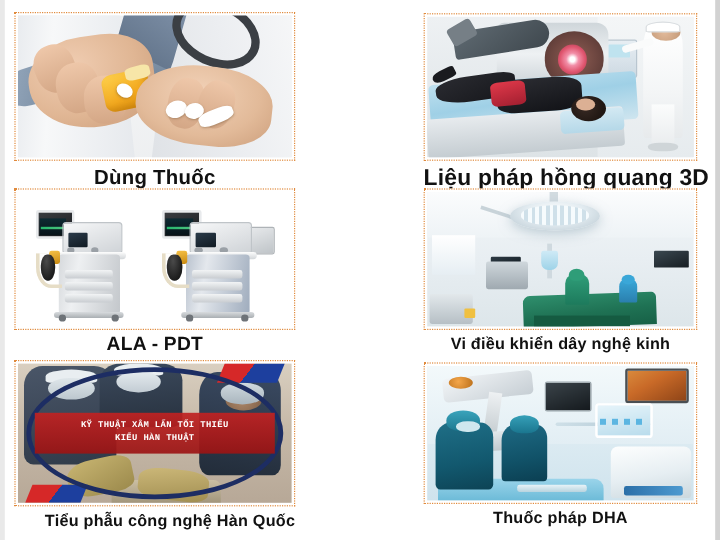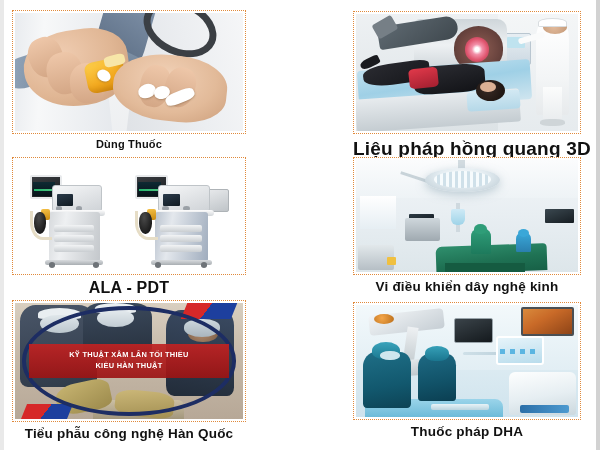--- a/index.html
+++ b/index.html
@@ -269,21 +269,21 @@
   .ph-kr .glove-a{ position:absolute; left:18%; bottom:6%; width:24%; height:26%;
       background: linear-gradient(160deg,#c7b471,#9c8a4c); border-radius:40% 30% 26% 40%; transform: rotate(-12deg); }
   .ph-kr .glove-b{ position:absolute; left:44%; bottom:2%; width:26%; height:22%;
       background: linear-gradient(170deg,#cdb97a,#a08d50); border-radius:36% 34% 28% 34%; transform: rotate(6deg); }
   .ph-kr .field  { position:absolute; left:34%; bottom:0%; width:40%; height:16%;
       background: linear-gradient(180deg,#cbbfa3,#a2967c); border-radius:6px 6px 0 0; }
   .ph-kr .oval   { position:absolute; left:3%; top:3%; width:94%; height:94%;
       border: 4px solid #1d2d63; border-radius:50%; box-sizing:border-box; pointer-events:none; }
   .ph-kr .banner { position:absolute; left:6%; top:35%; width:88%; height:30%;
       display:flex; flex-direction:column; align-items:center; justify-content:center;
-      background: linear-gradient(180deg, rgba(192,34,34,.92), rgba(155,20,20,.92)); }
+      background: linear-gradient(180deg, rgba(192,34,34,.92), rgba(155,20,20,.92)); font-family: Liberation Mono, monospace; }
   .ph-kr .banner span { color:#ffffff; font-weight:bold; font-size:7.4px;
       letter-spacing:.3px; line-height:1.45; white-space:nowrap; text-align:center; }
   .ph-kr .rib-tl { position:absolute; right:4%; top:0%; width:22%; height:14%;
       background: linear-gradient(110deg,#d62828 0 45%,#1d3f9e 45% 100%); transform: skewX(-22deg); }
   .ph-kr .rib-bl { position:absolute; left:4%; bottom:0%; width:20%; height:13%;
       background: linear-gradient(110deg,#d62828 0 48%,#1d3f9e 48% 100%); transform: skewX(-22deg); }
 
   
   .ph-dha { background: linear-gradient(180deg,#eaf3f7 0%,#dcebf2 55%,#cfe3ed 100%); }
   .ph-dha .wall  { position:absolute; left:0; top:0; width:100%; height:58%;
@@ -352,21 +352,21 @@
           <div class="cap"></div>
         <div class="hand-r"></div>
         <div class="fingr f4"></div>
           <div class="fingr f5"></div>
         <div class="pill p1"></div>
           <div class="pill p2"></div>
         <div class="pill p3"></div>
           <div class="pill p4"></div>
       </div>
     </div>
-    <div class="caption" style="top:128px; font-size:11px;">Dùng Thuốc</div>
+    <div class="caption" style="top:128px; font-size:17px;">Dùng Thuốc</div>
   </div>
 
   <div class="panel" style="left:353px; top:11px; width:228px;">
     <div class="frame" style="height:123px;">
       <div class="photo ph-radio">
         <div class="wall"></div>
           <div class="ctrl"></div>
           <div class="ctrl-s"></div>
         <div class="machine"></div>
           <div class="gantry"></div>
@@ -486,21 +486,21 @@
           <div class="glove-b"></div>
         <div class="rib-tl"></div>
         <div class="rib-bl"></div>
         <div class="oval"></div>
         <div class="banner">
           <span>KỸ THUẬT XÂM LẤN TỐI THIỂU</span>
           <span>KIỂU HÀN THUẬT</span>
         </div>
       </div>
     </div>
-    <div class="caption" style="top:126px; font-size:13.5px;">Tiểu phẫu công nghệ Hàn Quốc</div>
+    <div class="caption" style="top:126px; font-size:13.5px;text-align:right;">Tiểu phẫu công nghệ Hàn Quốc</div>
   </div>
 
   <div class="panel" style="left:353px; top:302px; width:228px;">
     <div class="frame" style="height:118px;">
       <div class="photo ph-dha">
         <div class="wall"></div>
           <div class="rail"></div>
         <div class="tv"></div>
           <div class="tv-r"></div>
         <div class="tablet"></div>

